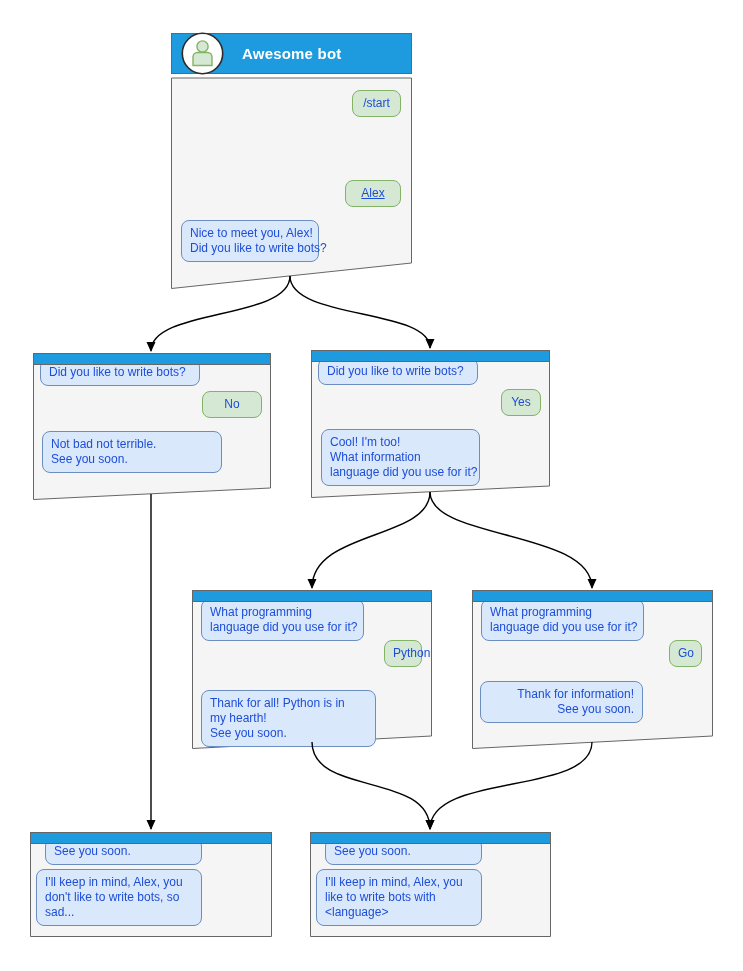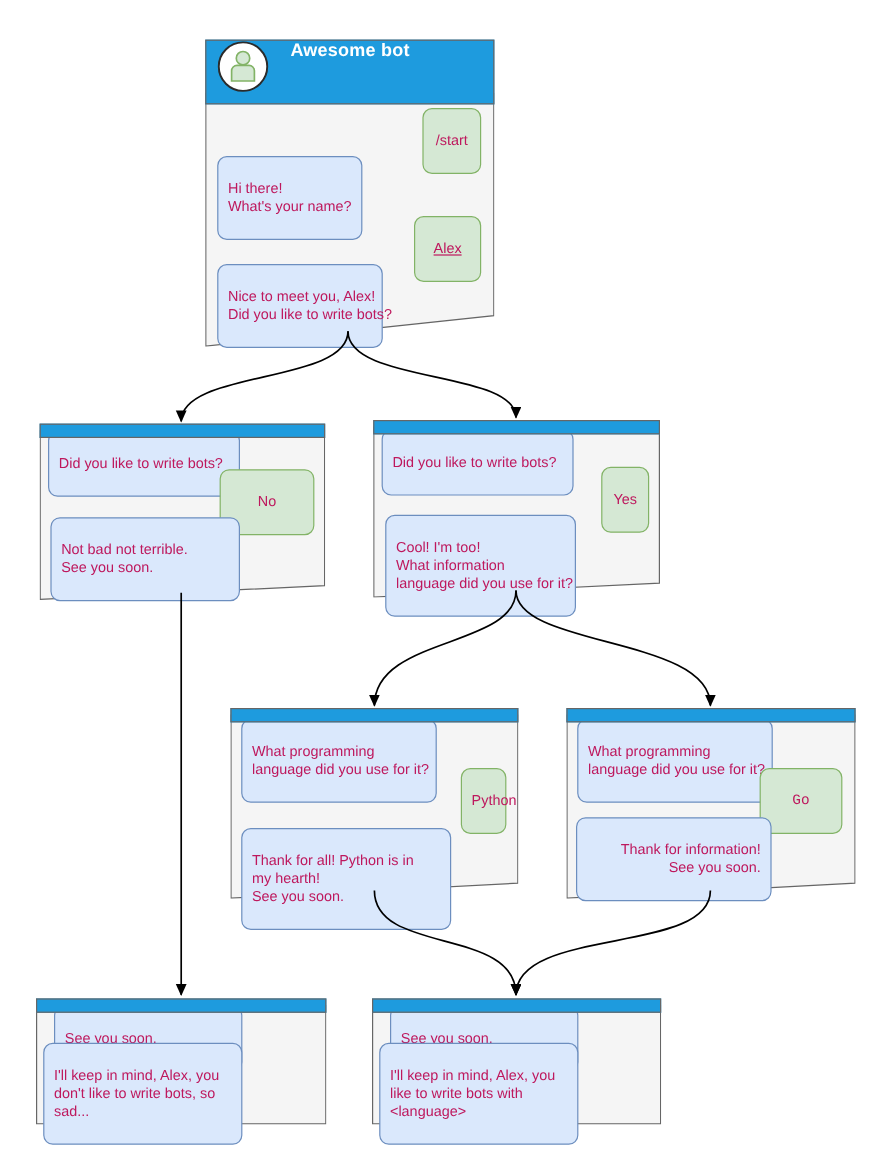--- a/index.html
+++ b/index.html
@@ -19,37 +19,37 @@
     stroke-width: 1;
   }
   .topbar {
     position: absolute; left: 0; top: 0; right: 0; height: 12px;
     background: var(--header-blue, #1e9bde);
     border: 1px solid var(--window-border, #666666);
     box-sizing: border-box;
     z-index: 3;
   }
   .header {
-    position: absolute; left: 0; top: 0; right: 0; height: 54px;
+    position: absolute; left: 0; top: 0; right: 0; height: 41px;
     background: var(--header-blue, #1e9bde);
     border: 1px solid var(--window-border, #666666);
     box-sizing: border-box;
     z-index: 3;
-    display: flex; align-items: flex-start;
+    display: flex; align-items: center;
   }
   .avatar { display: inline-flex; margin-left: 9px; }
   .person { fill: var(--user-bubble-bg, #d5e8d4); stroke: var(--user-bubble-border, #82b366); stroke-width: 1.4; }
   .title {
     color: #ffffff; font-weight: bold; font-size: 15px; margin-left: 18px;
     letter-spacing: 0.2px;
   }
   .bubble {
     position: absolute;
-    font-size: 12px; line-height: 15px; color: #be185d;
-    padding: 19px 8px;
+    font-size: 12px; line-height: 15px; color: #1d4ed8;
+    padding: 5px 8px;
     border-radius: 8px;
     white-space: pre;
     box-sizing: border-box;
     z-index: 2;
   }
   .bot-b {
     background: var(--bot-bubble-bg, #dae8fc);
     border: 1px solid var(--bot-bubble-border, #6c8ebf);
   }
   .user-b {
@@ -81,35 +81,33 @@
       <span class="avatar">
         <svg width="43" height="43" viewBox="0 0 43 43">
           <circle cx="21.5" cy="21.5" r="20.2" fill="#ffffff" stroke="#2b2b2b" stroke-width="1.6"></circle>
           <circle class="person" cx="21.5" cy="14.5" r="5.6"></circle>
           <path class="person" d="M12,33.5 V25 a4.5,4.5 0 0 1 4.5,-4.5 h10 a4.5,4.5 0 0 1 4.5,4.5 V33.5 Z"></path>
         </svg>
       </span>
       <span class="title">Awesome bot</span>
     </div>
     <div class="bubble user-b" style="right:11px; top:57px; width:49px;">/start</div>
-    <div class="bubble bot-b" style="left:10px; top:97px; width:121px;">Hi there!
-What's your name?</div>
     <div class="bubble user-b" style="right:11px; top:147px; width:56px;text-decoration:underline;">Alex</div>
     <div class="bubble bot-b" style="left:10px; top:187px; width:138px;">Nice to meet you, Alex!
 Did you like to write bots?</div>
   </div>
 
   <div class="window" style="left:33px; top:353px; width:238px; height:147px;">
     <svg class="shape" width="238" height="147">
       <polygon points="0.5,6 237.5,6 237.5,135 0.5,146.5"></polygon>
     </svg>
     <div class="topbar"></div>
     <div class="bubble bot-b" style="left:7px; top:6px; width:160px;">Did you like to write bots?</div>
-    <div class="bubble user-b" style="right:9px; top:38px; width:79px;">No</div>
-    <div class="bubble bot-b" style="left:9px; top:78px; width:158px;">Not bad not terrible.
+    <div class="bubble user-b" style="right:9px; top:38px; width:60px;">No</div>
+    <div class="bubble bot-b" style="left:9px; top:78px; width:180px;">Not bad not terrible.
 See you soon.</div>
   </div>
 
   <div class="window" style="left:311px; top:350px; width:239px; height:148px;">
     <svg class="shape" width="239" height="148">
       <polygon points="0.5,6 238.5,6 238.5,136 0.5,147.5"></polygon>
     </svg>
     <div class="topbar"></div>
     <div class="bubble bot-b" style="left:7px; top:8px; width:160px;">Did you like to write bots?</div>
     <div class="bubble user-b" style="right:9px; top:39px; width:40px;">Yes</div>
@@ -131,21 +129,21 @@
 See you soon.</div>
   </div>
 
   <div class="window" style="left:472px; top:590px; width:241px; height:159px;">
     <svg class="shape" width="241" height="159">
       <polygon points="0.5,6 240.5,6 240.5,146 0.5,158.5"></polygon>
     </svg>
     <div class="topbar"></div>
     <div class="bubble bot-b" style="left:9px; top:9px; width:163px;">What programming
 language did you use for it?</div>
-    <div class="bubble user-b" style="right:11px; top:50px; width:69px;font-family:Liberation Mono, monospace;">Go</div>
+    <div class="bubble user-b" style="right:11px; top:50px; width:33px;">Go</div>
     <div class="bubble bot-b" style="left:8px; top:91px; width:163px;text-align:right;">Thank for information!
 See you soon.</div>
   </div>
 
   <div class="window" style="left:30px; top:832px; width:242px; height:105px;">
     <svg class="shape" width="242" height="105">
       <polygon points="0.5,6 241.5,6 241.5,104.5 0.5,104.5"></polygon>
     </svg>
     <div class="topbar"></div>
     <div class="bubble bot-b" style="left:15px; top:6px; width:157px;">See you soon.</div>

